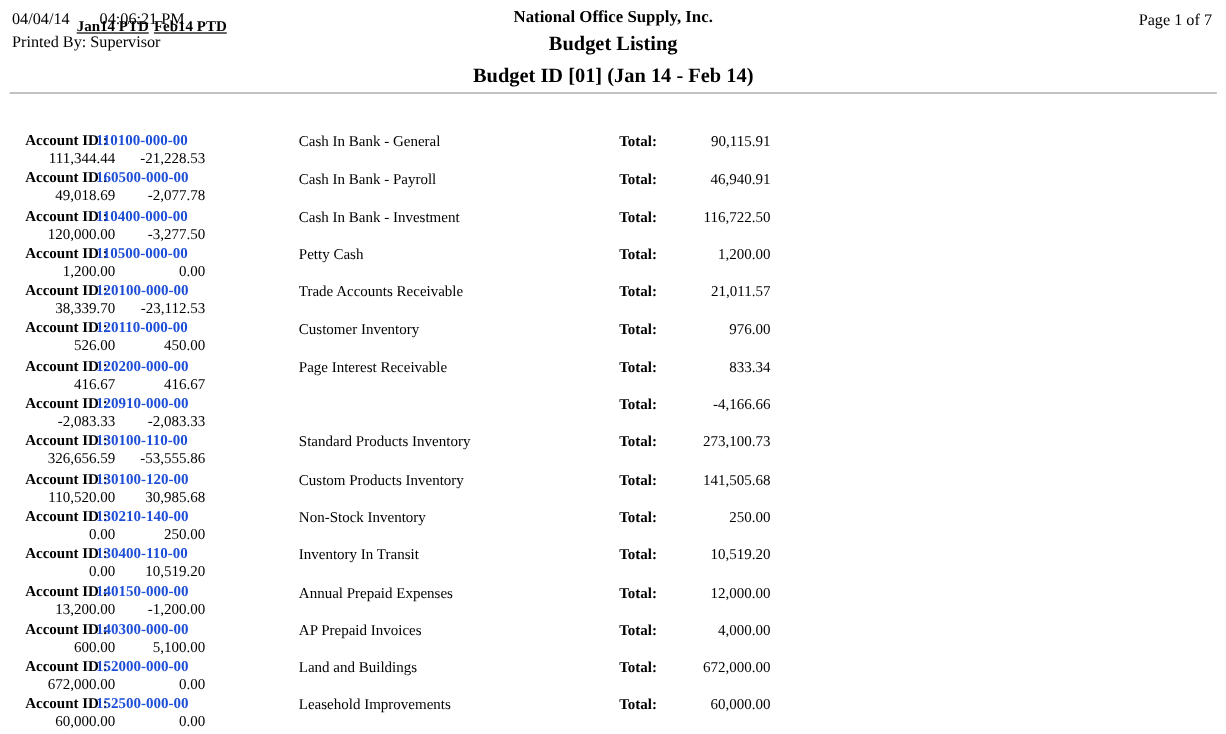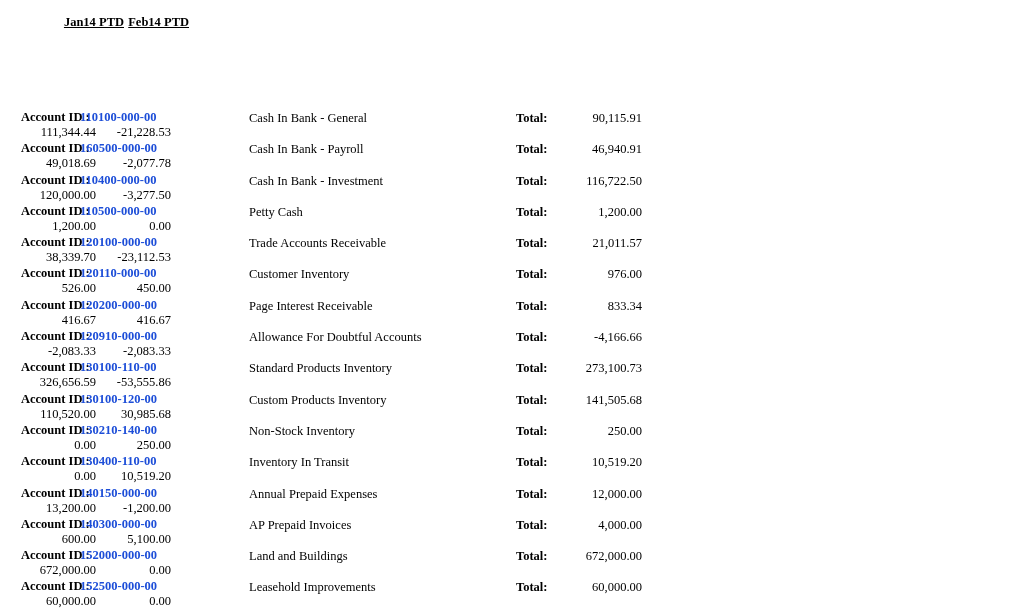--- a/index.html
+++ b/index.html
@@ -165,20 +165,30 @@
     text-align: right;
     font-size: 12.5px;
     white-space: nowrap;
   }
 </style>
 </head>
 <body>
 
 <div class="page">
 
+  <div class="hdr">
+    <div class="hdr-date">04/04/14</div>
+    <div class="hdr-time">04:06:21 PM</div>
+    <div class="hdr-printedby">Printed By: Supervisor</div>
+    <div class="hdr-company">National Office Supply, Inc.</div>
+    <div class="hdr-title">Budget Listing</div>
+    <div class="hdr-subtitle">Budget ID [01] (Jan 14 - Feb 14)</div>
+    <div class="hdr-page">Page 1 of  7</div>
+    <div class="rule"></div>
+  </div>
 
   <div class="colhead ptd1">Jan14 PTD</div>
   <div class="colhead ptd2">Feb14 PTD</div>
 
   <div class="rows">
       <div class="row">
         <span class="acct-label">Account ID :</span>
         <span class="acct-id">110100-000-00</span>
         <span class="ptd1">111,344.44</span>
         <span class="ptd2">-21,228.53</span>
@@ -238,21 +248,20 @@
         <span class="ptd2">416.67</span>
         <span class="desc">Page Interest Receivable</span>
         <span class="total-label">Total:</span>
         <span class="total-val">833.34</span>
       </div>
       <div class="row">
         <span class="acct-label">Account ID :</span>
         <span class="acct-id">120910-000-00</span>
         <span class="ptd1">-2,083.33</span>
         <span class="ptd2">-2,083.33</span>
-        <span class="desc">Allowance For Doubtful Accounts</span>
         <span class="total-label">Total:</span>
         <span class="total-val">-4,166.66</span>
       </div>
       <div class="row">
         <span class="acct-label">Account ID :</span>
         <span class="acct-id">130100-110-00</span>
         <span class="ptd1">326,656.59</span>
         <span class="ptd2">-53,555.86</span>
         <span class="desc">Standard Products Inventory</span>
         <span class="total-label">Total:</span>

